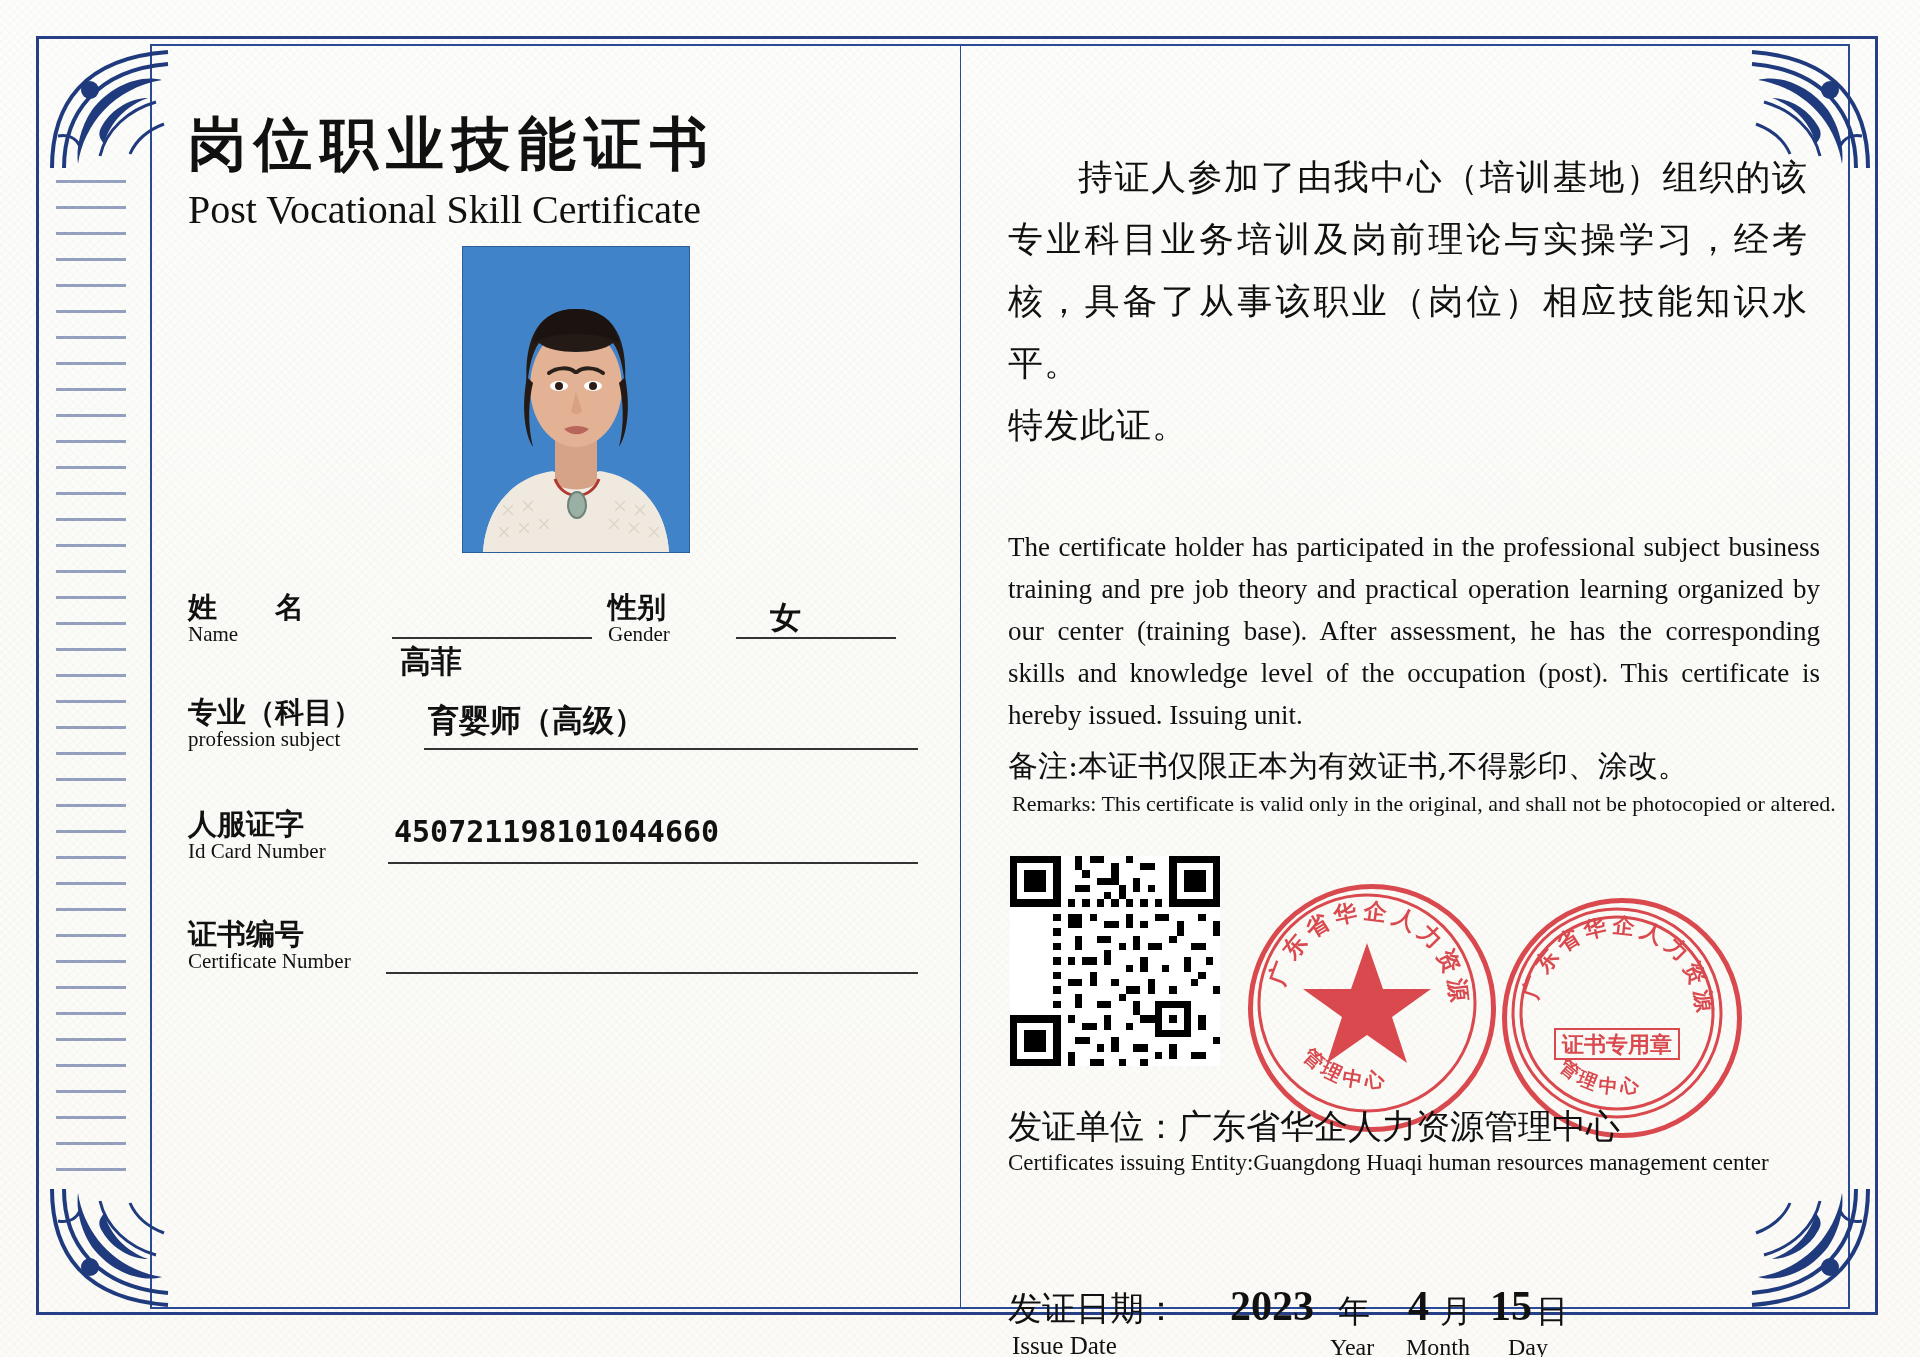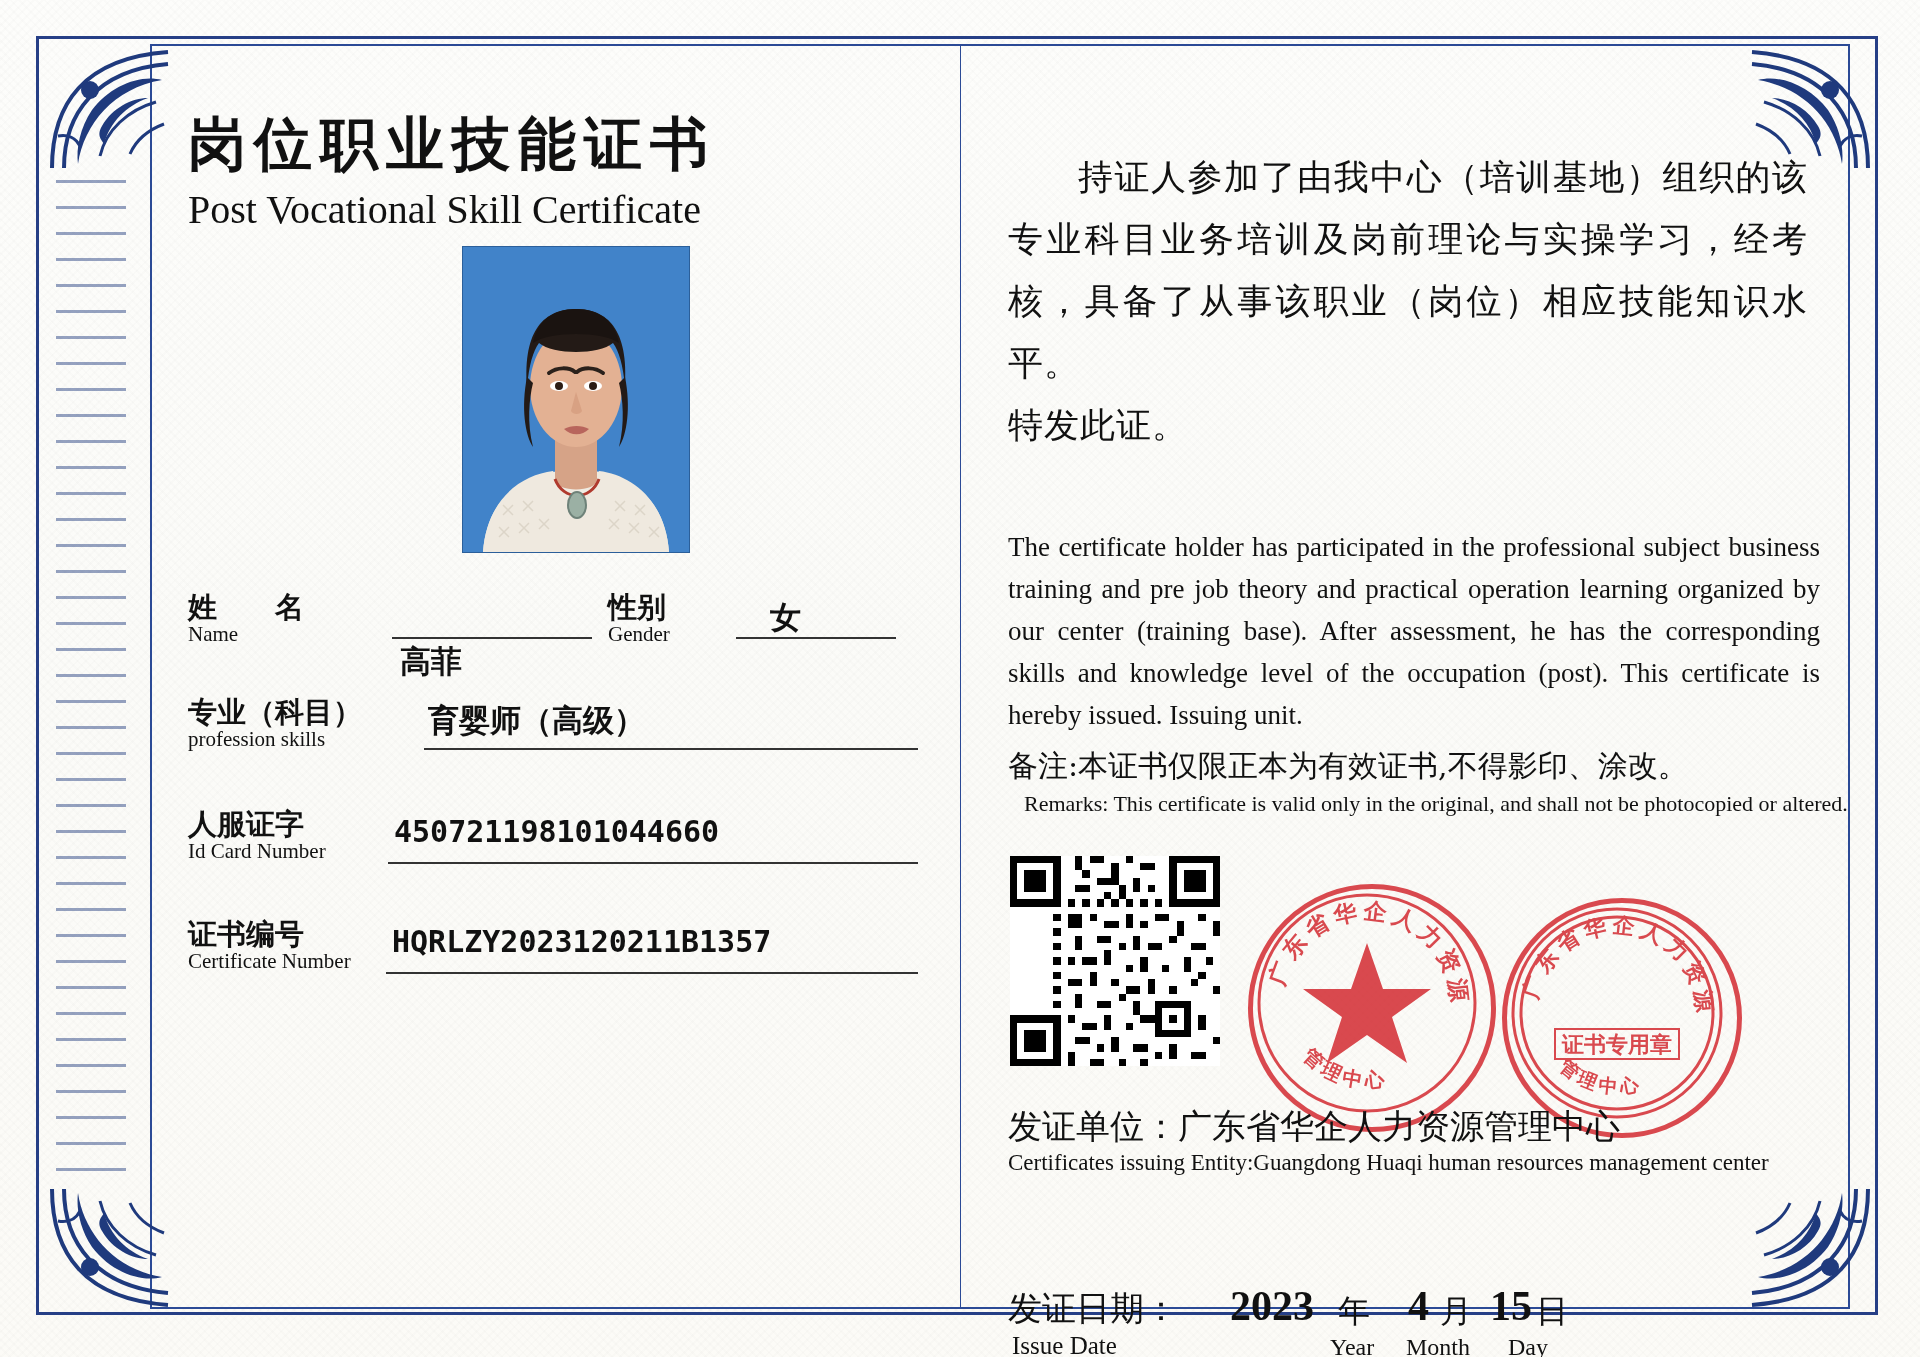--- a/index.html
+++ b/index.html
@@ -222,21 +222,21 @@
     left: 46px;
     top: 700px;
     width: 820px;
     font-family: "DejaVu Serif", serif;
     font-size: 30px;
     color: #111;
     white-space: nowrap;
   }
   .remark-en {
     position: absolute;
-    left: 62px;
+    left: 50px;
     top: 745px;
     width: 830px;
     font-family: "Liberation Serif", serif;
     font-size: 22px;
     color: #111;
     white-space: nowrap;
   }
   .qr {
     position: absolute;
     left: 48px;
@@ -445,41 +445,40 @@
         <span class="cn">性别</span>
         <span class="en">Gender</span>
       </div>
       <div class="val" style="left: 582px; top: 6px;">女</div>
       <div class="uline" style="left: 548px; top: 46px; width: 160px;"></div>
     </div>
 
     <div class="field-row" style="top: 650px;">
       <div class="lbl" style="width: 240px;">
         <span class="cn">专业（科目）</span>
-        <span class="en">profession skills</span>
+        <span class="en">profession subject</span>
       </div>
       <div class="val" style="left: 240px; top: 4px;">育婴师（高级）</div>
       <div class="uline" style="left: 236px; top: 52px; width: 494px;"></div>
     </div>
 
     <div class="field-row" style="top: 762px;">
       <div class="lbl" style="width: 220px;">
         <span class="cn">人服证字</span>
         <span class="en">Id Card Number</span>
       </div>
       <div class="val mono" style="left: 206px; top: 6px;">450721198101044660</div>
       <div class="uline" style="left: 200px; top: 54px; width: 530px;"></div>
     </div>
 
     <div class="field-row" style="top: 872px;">
       <div class="lbl" style="width: 220px;">
         <span class="cn">证书编号</span>
         <span class="en">Certificate Number</span>
       </div>
-      <div class="val mono" style="left: 204px; top: 6px;">HQRLZY2023120211B1357</div>
       <div class="uline" style="left: 198px; top: 54px; width: 532px;"></div>
     </div>
 
   </div>
 
   <div class="v-divider"></div>
 
   <div class="right-panel">
 
     <div class="body-cn">

